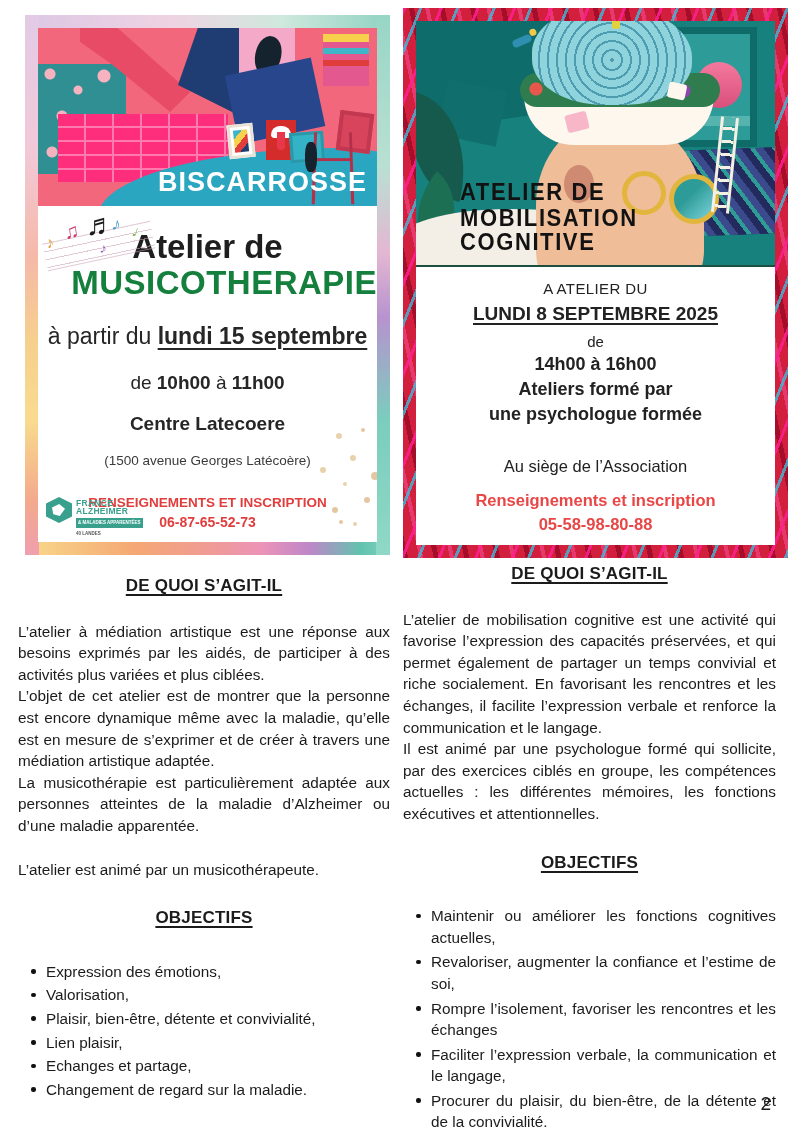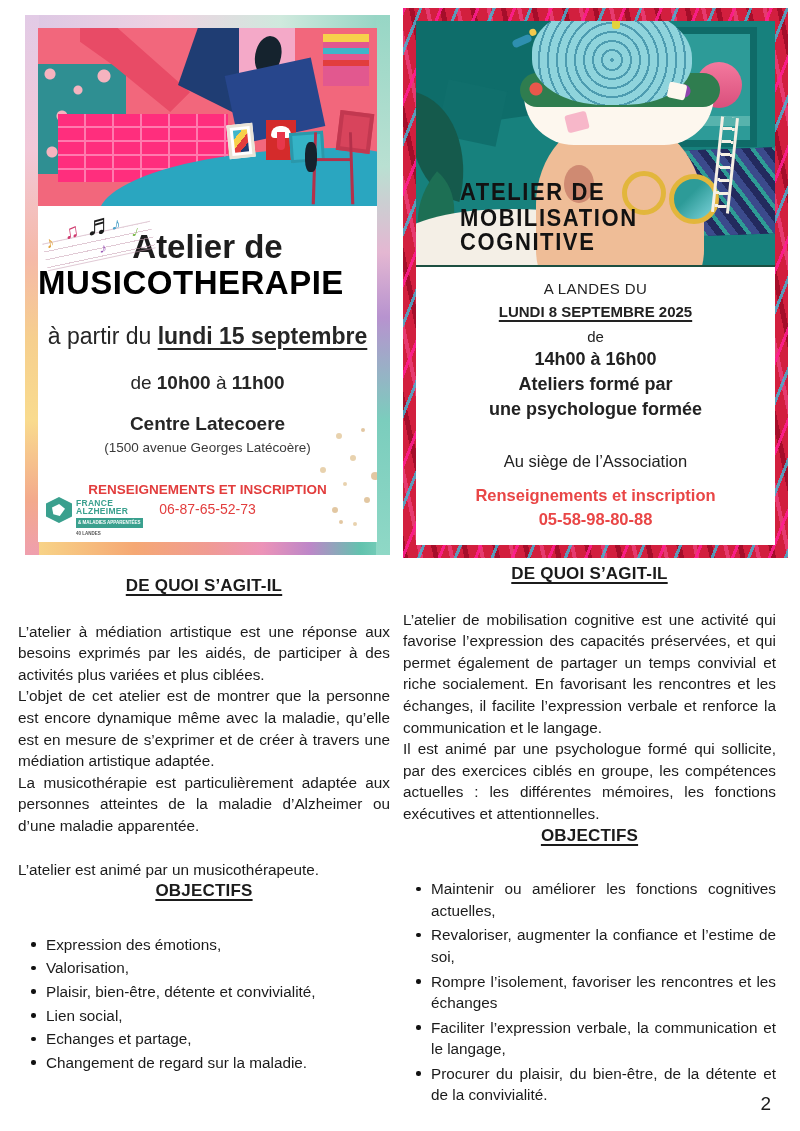--- a/index.html
+++ b/index.html
@@ -62,29 +62,29 @@
   .mn2 { left:20px; top:10px; color:#cf3a6e; font-size:20px; transform:rotate(-8deg); }
   .mn3 { left:42px; top:-2px; color:#1c1c1c; font-size:30px; }
   .mn4 { left:68px; top:4px; color:#4aa0c8; font-size:18px; transform:rotate(10deg); }
   .mn5 { left:88px; top:14px; color:#7cb84a; font-size:16px; transform:rotate(16deg); }
   .mn6 { left:56px; top:30px; color:#9b59b6; font-size:14px; transform:rotate(8deg); }
   .music-notes::before { content:""; position:absolute; left:0; top:22px; width:110px; height:26px;
     border-top:1px solid #c9a0b4; border-bottom:1px solid #c9a0b4;
     background:repeating-linear-gradient(180deg,transparent 0 7px,#c9a0b4 7px 8px); opacity:.55; transform:rotate(-12deg); }
 
   .fl-title1 { margin-top:24px; text-align:center; font-size:33px; line-height:34px; font-weight:700; color:#1e1e1e; }
-  .fl-title2 { text-align:left; font-size:33px; line-height:38px; font-weight:700; color:#000000; letter-spacing:.5px; }
+  .fl-title2 { text-align:right; font-size:33px; line-height:38px; font-weight:700; color:#15803d; letter-spacing:.5px; }
   .fl-date { margin-top:21px; text-align:center; font-size:23px; color:#262626; }
   .fl-date .ul { font-weight:700; text-decoration:underline; text-decoration-thickness:2px; text-underline-offset:4px; }
   .fl-time { margin-top:22px; text-align:center; font-size:19px; color:#262626; }
   .fl-time b { font-weight:700; }
   .fl-venue { margin-top:19px; text-align:center; font-size:19px; font-weight:700; color:#262626; }
-  .fl-addr { margin-top:5px; text-align:center; font-size:13.5px; color:#3a3a3a; }
+  .fl-addr { margin-top:18px; text-align:center; font-size:13.5px; color:#3a3a3a; }
   .fl-contact { margin-top:27px; text-align:center; font-size:13.5px; font-weight:700; }
-  .fl-phone { margin-top:4px; text-align:center; font-size:14px; font-weight:400; }
+  .fl-phone { margin-top:4px; text-align:center; font-size:14px; font-weight:700; }
   .red-l { color:#e23d3d; }
 
   
   .fa-logo { position:absolute; left:8px; bottom:4px; width:150px; }
   .fa-row { display:flex; align-items:flex-start; gap:4px; }
   .fa-hex { width:26px; height:26px; background:#3aa08e; clip-path:polygon(50% 0,100% 25%,100% 75%,50% 100%,0 75%,0 25%); position:relative; flex:0 0 auto; }
   .fa-hex::before { content:""; position:absolute; left:6px; top:7px; width:13px; height:12px; background:#fff; clip-path:polygon(0 30%,55% 0,100% 40%,60% 100%,10% 85%); }
   .fa-texts { line-height:8px; padding-top:2px; }
   .fa-l1,.fa-l2 { font-size:8.5px; font-weight:700; color:#3aa08e; letter-spacing:.3px; }
   .fa-l3 { font-size:4.5px; font-weight:700; color:#fff; background:#3aa08e; padding:1px 2px; display:inline-block; margin-top:1px; }
@@ -138,40 +138,40 @@
   .i-fig1 { position:absolute; left:96px; top:16px; width:20px; height:8px; background:#2e8fb0; border-radius:4px; transform:rotate(-24deg); }
   .i-fig1::before { content:""; position:absolute; right:-7px; top:-3px; width:7px; height:7px; border-radius:50%; background:#f2c94c; }
   .i-fig2 { position:absolute; left:196px; top:-10px; width:8px; height:18px; background:#e2d23c; border-radius:3px; }
 
   .cog-title { position:absolute; left:44px; bottom:10px; color:#121212; font-weight:700;
     font-size:22px; line-height:22.5px; letter-spacing:1.6px; transform:scaleY(1.12); transform-origin:bottom left; }
   .fr-divider { height:2px; background:#1c4f41; }
 
   .fr-body { text-align:center; color:#222; }
   .cg-intro { margin-top:13px; font-size:15px; letter-spacing:.4px; }
-  .cg-date { margin-top:6px; font-size:15px; font-weight:700; text-decoration:underline; text-decoration-thickness:2px; text-underline-offset:3px; }
+  .cg-date { margin-top:6px; font-size:19px; font-weight:700; text-decoration:underline; text-decoration-thickness:2px; text-underline-offset:3px; }
   .cg-de { margin-top:8px; font-size:15px; }
   .cg-time { margin-top:4px; font-size:18px; font-weight:700; }
   .cg-anim { margin-top:3px; font-size:18px; font-weight:700; line-height:22px; }
   .cg-venue1 { margin-top:32px; font-size:16.5px; }
   .cg-venue2 { margin-top:3px; font-size:18px; font-weight:700; }
   .cg-contact { margin-top:15px; font-size:16.5px; font-weight:700; }
   .cg-phone { margin-top:5px; font-size:16.5px; font-weight:700;text-align:center; }
   .red-r { color:#e94646; }
 
   
   .col { position:absolute; font-size:15.3px; line-height:21.6px; color:#1b1b1b; }
   .col-left { left:18px; top:575px; width:372px; }
   .col-right { left:403px; top:563px; width:373px; }
   .col h2 { text-align:center; font-size:17px; font-weight:700; letter-spacing:.2px;
     text-decoration:underline; text-decoration-thickness:2px; text-underline-offset:3px; }
   .col p.body { margin-top:0; text-align:justify; }
   .gap-top { margin-top:24px !important; }
   .animator { margin-top:22px; }
-  .obj-h { }
+  .obj-h { margin-top:27px; }
   .col ul { margin-top:32px; list-style:none; padding-left:28px; }
   .col li { position:relative; margin-bottom:2px; }
   .col-right li { text-align:justify; margin-bottom:3px; }
   .col li::before { content:""; position:absolute; left:-15px; top:8.5px; width:4.5px; height:4.5px; border-radius:50%; background:#111; }
 
   .page-number { position:absolute; right:29px; bottom:16px; font-size:19px; color:#1b1b1b; }
 </style>
 </head>
 <body>
 
@@ -195,20 +195,21 @@
         <div class="c-bricks"></div>
         <div class="c-wave"></div>
         <div class="c-frame1">
             <i></i>
           </div>
         <div class="c-tongue"></div>
         <div class="c-frame3"></div>
         <div class="c-frame2"></div>
         <div class="c-easel"></div>
         <div class="c-painter"></div>
+        <div class="biscarrosse">BISCARROSSE</div>
       </div>
 
       <div class="music-notes">
         <span class="mn1">♪</span>
         <span class="mn2">♫</span>
         <span class="mn3">♬</span>
         <span class="mn4">♪</span>
         <span class="mn5">♩</span>
         <span class="mn6">♪</span>
       </div>
@@ -263,21 +264,21 @@
         <div class="i-fig1"></div>
         <div class="i-fig2"></div>
         <div class="cog-title">
           <div>ATELIER DE</div>
           <div>MOBILISATION</div>
           <div>COGNITIVE</div>
         </div>
       </div>
       <div class="fr-divider"></div>
       <div class="fr-body">
-        <div class="cg-intro">A LANDES DU</div>
+        <div class="cg-intro">A ATELIER DU</div>
         <div class="cg-date">LUNDI 8 SEPTEMBRE 2025</div>
         <div class="cg-de">de</div>
         <div class="cg-time">14h00 à 16h00</div>
         <div class="cg-anim">Ateliers formé par</div>
         <div class="cg-anim">une psychologue formée</div>
         <div class="cg-venue1">Au siège de l’Association</div>
         <div class="cg-contact red-r">Renseignements et inscription</div>
         <div class="cg-phone red-r">05-58-98-80-88</div>
       </div>
     </div>
@@ -287,21 +288,21 @@
     <h2>DE QUOI S’AGIT-IL</h2>
     <p class="body gap-top">L’atelier à médiation artistique est une réponse aux besoins exprimés par les aidés, de participer à des activités plus variées et plus ciblées.</p>
     <p class="body">L’objet de cet atelier est de montrer que la personne est encore dynamique même avec la maladie, qu’elle est en mesure de s’exprimer et de créer à travers une médiation artistique adaptée.</p>
     <p class="body">La musicothérapie est particulièrement adaptée aux personnes atteintes de la maladie d’Alzheimer ou d’une maladie apparentée.</p>
     <p class="animator">L’atelier est animé par un musicothérapeute.</p>
     <h2 class="obj-h">OBJECTIFS</h2>
     <ul>
       <li>Expression des émotions,</li>
       <li>Valorisation,</li>
       <li>Plaisir, bien-être, détente et convivialité,</li>
-      <li>Lien social,</li>
+      <li>Lien plaisir,</li>
       <li>Echanges et partage,</li>
       <li>Changement de regard sur la maladie.</li>
     </ul>
   </section>
 
   <section class="col col-right">
     <h2>DE QUOI S’AGIT-IL</h2>
     <p class="body gap-top">L’atelier de mobilisation cognitive est une activité qui favorise l’expression des capacités préservées, et qui permet également de partager un temps convivial et riche socialement. En favorisant les rencontres et les échanges, il facilite l’expression verbale et renforce la communication et le langage.</p>
     <p class="body">Il est animé par une psychologue formé qui sollicite, par des exercices ciblés en groupe, les compétences actuelles : les différentes mémoires, les fonctions exécutives et attentionnelles.</p>
     <h2 class="obj-h">OBJECTIFS</h2>

